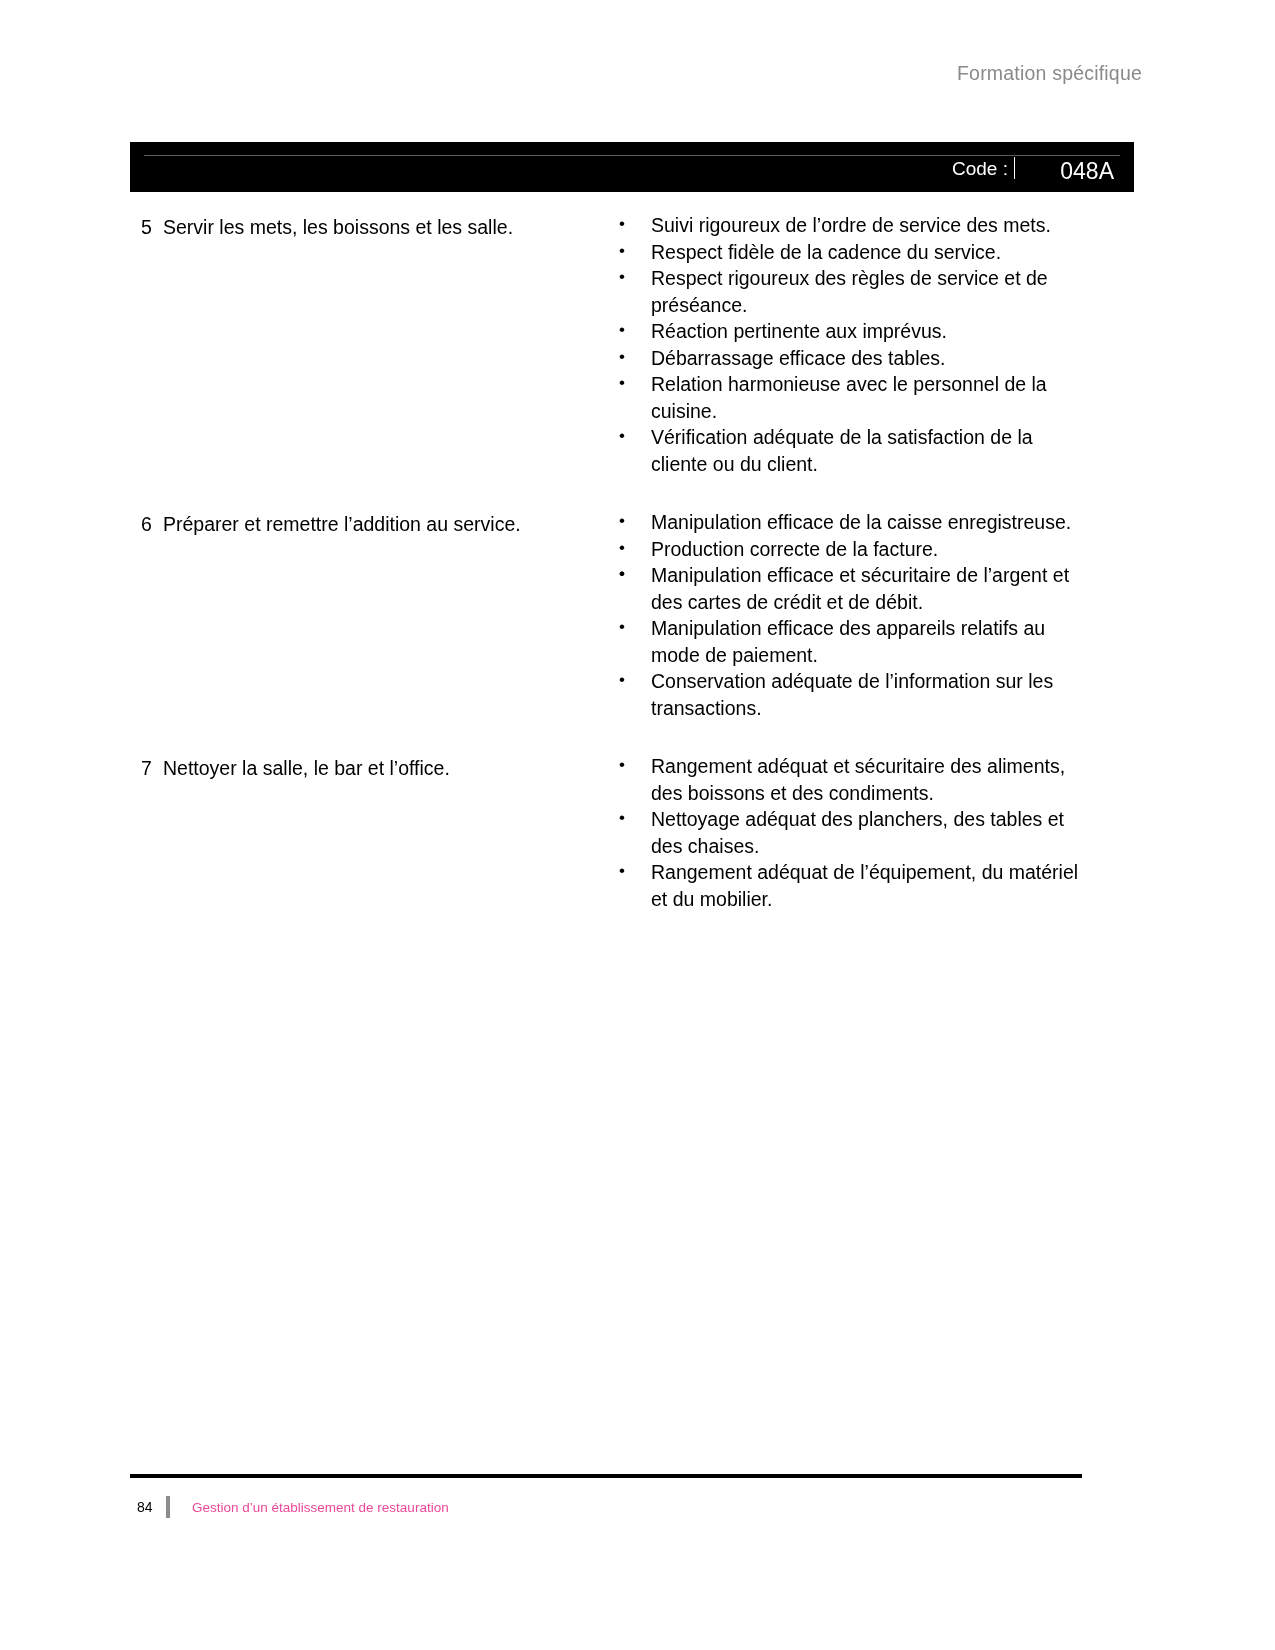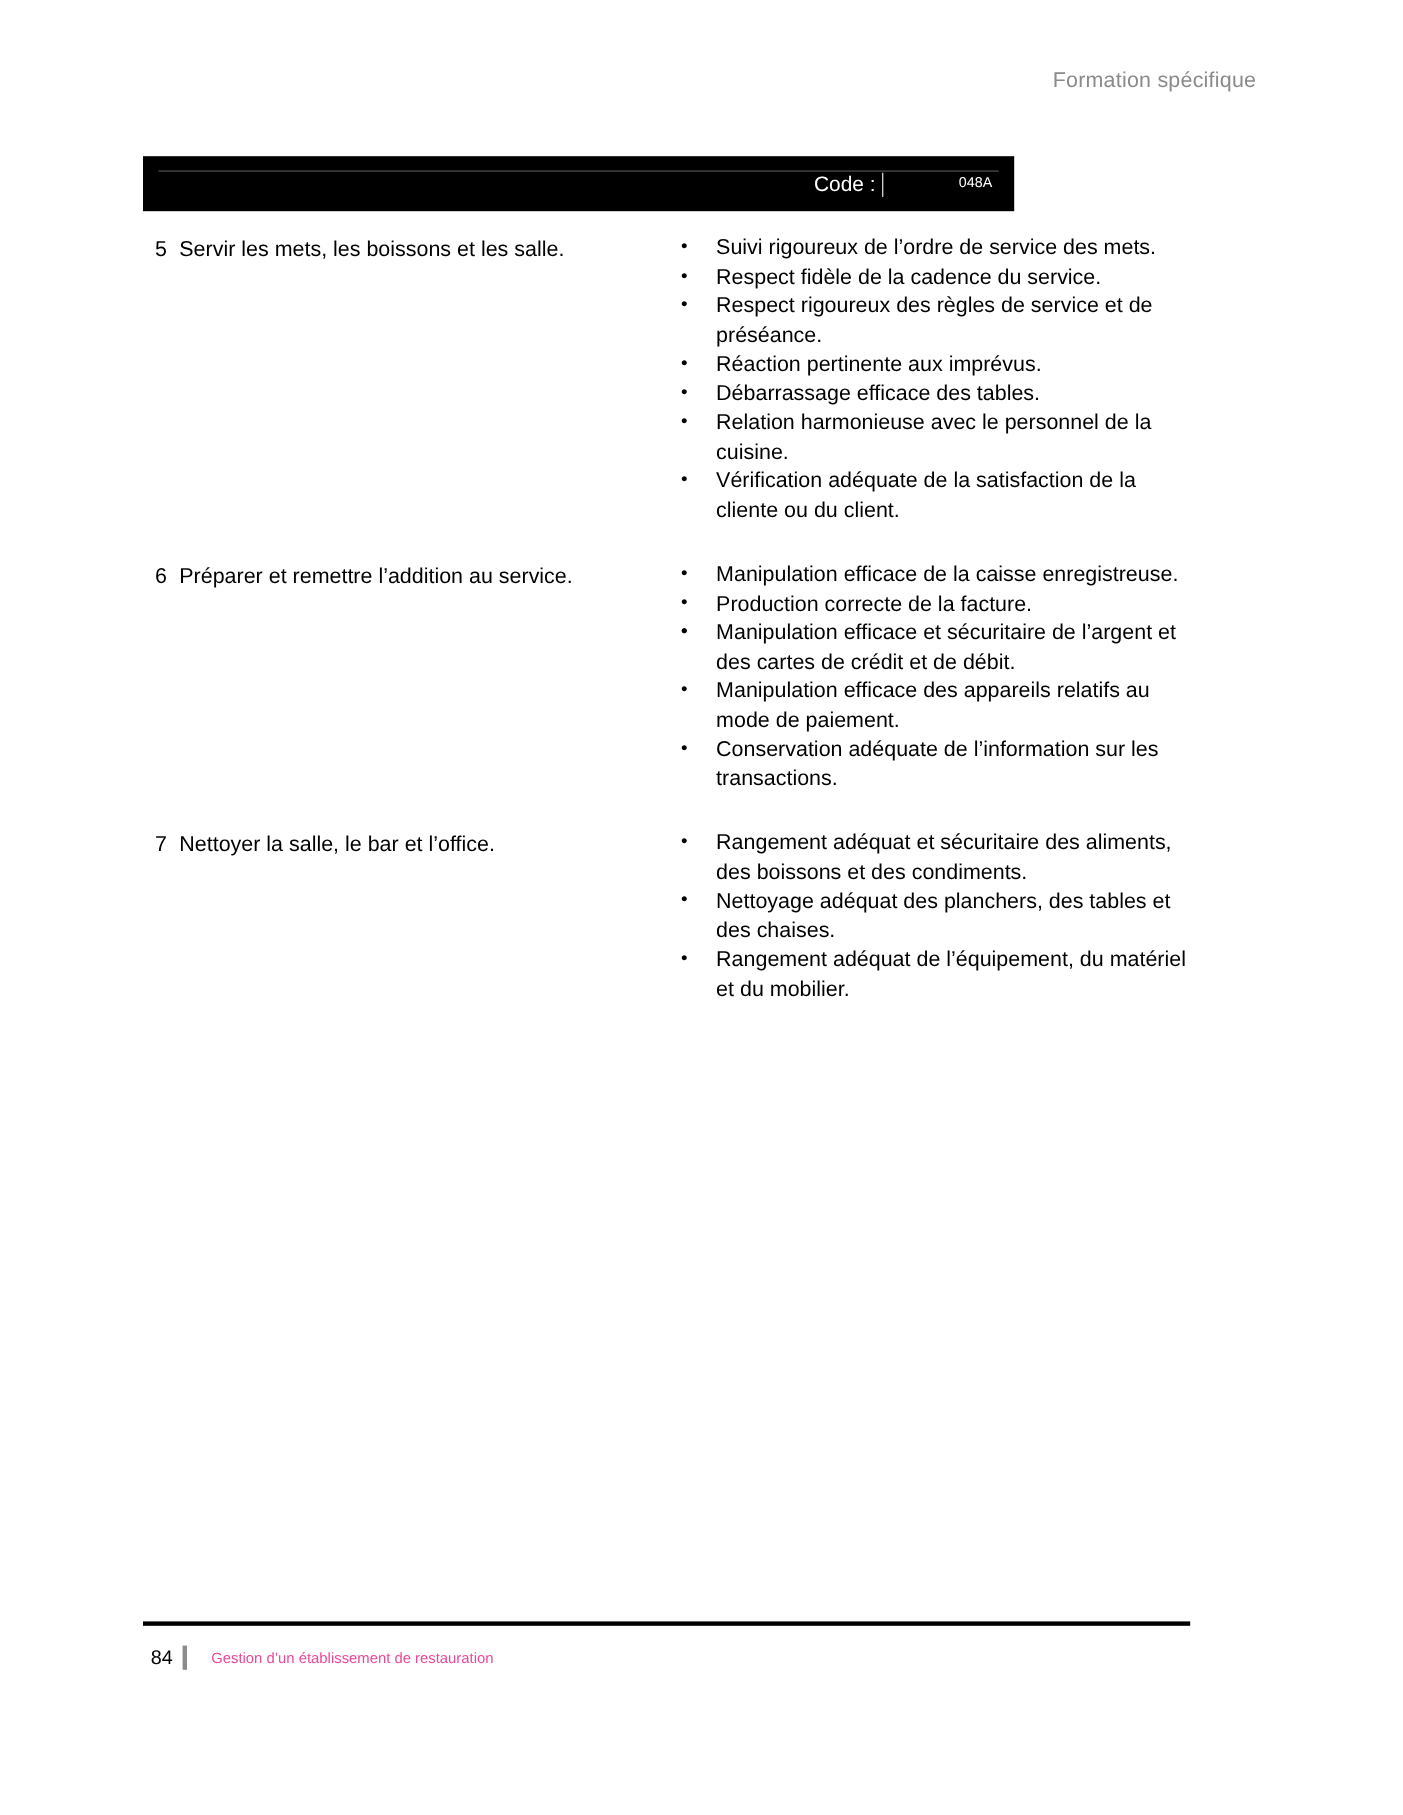--- a/index.html
+++ b/index.html
@@ -30,21 +30,21 @@
     font-size: 19.5px;
     color: #8a8a8a;
     letter-spacing: 0.2px;
   }
 
   
   .code-bar {
     position: absolute;
     left: 130px;
     top: 142px;
-    width: 792px;
+    width: 1004px;
     height: 50px;
     background: #000000;
   }
   .code-bar .rule {
     position: absolute;
     left: 14px;
     right: 14px;
     top: 13px;
     height: 1px;
     background: #5a5a5a;
@@ -62,21 +62,21 @@
     top: 15px;
     width: 1px;
     height: 22px;
     background: #ffffff;
   }
   .code-bar .code-value {
     position: absolute;
     right: 20px;
     top: 16px;
     color: #ffffff;
-    font-size: 13px;
+    font-size: 23px;
     text-align: right;
   }
 
   
   .content {
     position: absolute;
     left: 130px;
     top: 212px;
     width: 960px;
   }
@@ -144,21 +144,21 @@
   .footer {
     position: absolute;
     left: 130px;
     top: 1492px;
     width: 952px;
     height: 30px;
     display: flex;
     align-items: center;
   }
   .footer .page-num {
-    font-size: 18px;
+    font-size: 14px;
     color: #000000;
     width: 36px;
     padding-left: 7px;
     box-sizing: border-box;
   }
   .footer .tick {
     width: 4px;
     height: 22px;
     background: #8c8c8c;
     margin-right: 22px;

